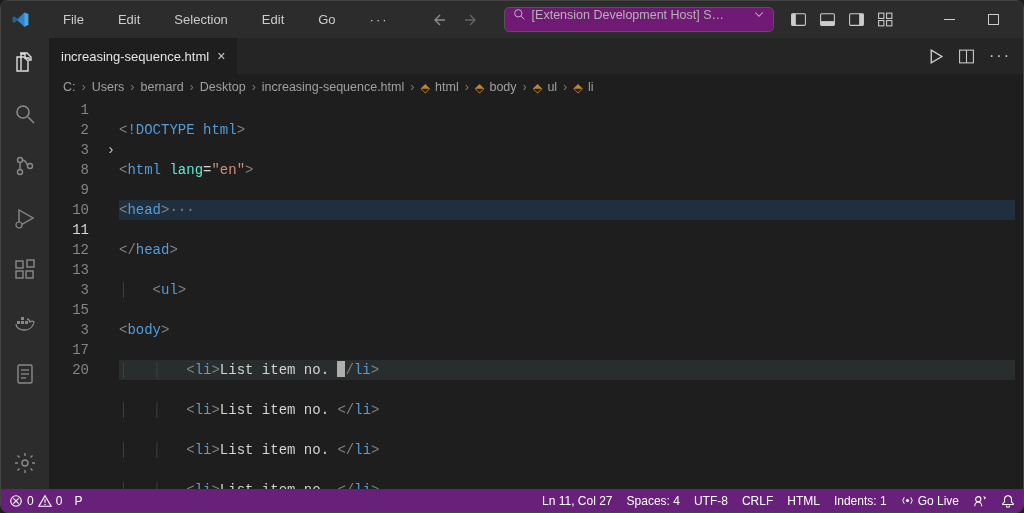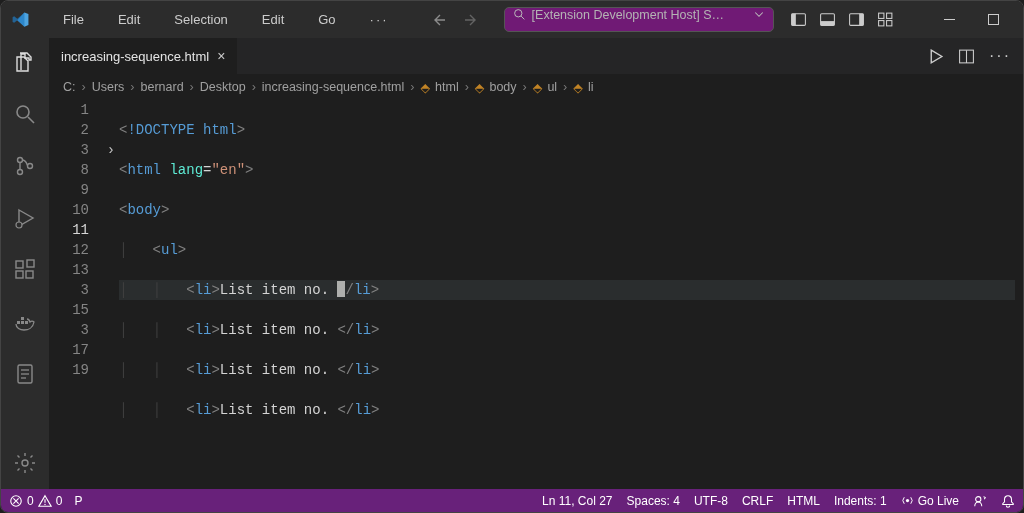--- a/index.html
+++ b/index.html
@@ -270,43 +270,45 @@
           <div class="ln">8</div>
           <div class="ln">9</div>
           <div class="ln">10</div>
           <div class="ln active">11</div>
           <div class="ln">12</div>
           <div class="ln">13</div>
           <div class="ln">3</div>
           <div class="ln">15</div>
           <div class="ln">3</div>
           <div class="ln">17</div>
-          <div class="ln">19</div>
+          <div class="ln">20</div>
         </div>
         <div class="fold-col">
           <div class="fold"></div>
             <div class="fold"></div>
           <div class="fold">›</div>
           <div class="fold"></div>
             <div class="fold"></div>
             <div class="fold"></div>
             <div class="fold"></div>
             <div class="fold"></div>
             <div class="fold"></div>
             <div class="fold"></div>
             <div class="fold"></div>
             <div class="fold"></div>
             <div class="fold"></div>
             <div class="fold"></div>
         </div>
         <div class="code">
 <div class="line"><span class="tk-gray">&lt;</span><span class="tk-tag">!DOCTYPE</span><span> </span><span class="tk-tag">html</span><span class="tk-gray">&gt;</span></div>
 <div class="line"><span class="tk-gray">&lt;</span><span class="tk-tag">html</span><span> </span><span class="tk-attr">lang</span><span class="tk-txt">=</span><span class="tk-str">"en"</span><span class="tk-gray">&gt;</span></div>
+<div class="line hl"><span class="tk-gray">&lt;</span><span class="tk-tag">head</span><span class="tk-gray">&gt;</span><span class="tk-gray">···</span></div>
+<div class="line"><span class="tk-gray">&lt;/</span><span class="tk-tag">head</span><span class="tk-gray">&gt;</span></div>
+<div class="line"><span class="indent-guide">│   </span><span class="tk-gray">&lt;</span><span class="tk-tag">ul</span><span class="tk-gray">&gt;</span></div>
 <div class="line"><span class="tk-gray">&lt;</span><span class="tk-tag">body</span><span class="tk-gray">&gt;</span></div>
-<div class="line"><span class="indent-guide">│   </span><span class="tk-gray">&lt;</span><span class="tk-tag">ul</span><span class="tk-gray">&gt;</span></div>
 <div class="line cur"><span class="indent-guide">│   │   </span><span class="tk-gray">&lt;</span><span class="tk-tag">li</span><span class="tk-gray">&gt;</span><span class="tk-txt">List item no. </span><span class="cursor-block"></span><span class="tk-gray">/</span><span class="tk-tag">li</span><span class="tk-gray">&gt;</span></div>
 <div class="line"><span class="indent-guide">│   │   </span><span class="tk-gray">&lt;</span><span class="tk-tag">li</span><span class="tk-gray">&gt;</span><span class="tk-txt">List item no. </span><span class="tk-gray">&lt;/</span><span class="tk-tag">li</span><span class="tk-gray">&gt;</span></div>
 <div class="line"><span class="indent-guide">│   │   </span><span class="tk-gray">&lt;</span><span class="tk-tag">li</span><span class="tk-gray">&gt;</span><span class="tk-txt">List item no. </span><span class="tk-gray">&lt;/</span><span class="tk-tag">li</span><span class="tk-gray">&gt;</span></div>
 <div class="line"><span class="indent-guide">│   │   </span><span class="tk-gray">&lt;</span><span class="tk-tag">li</span><span class="tk-gray">&gt;</span><span class="tk-txt">List item no. </span><span class="tk-gray">&lt;/</span><span class="tk-tag">li</span><span class="tk-gray">&gt;</span></div>
 
 
 
 
         </div>
         <div class="minimap"></div>

